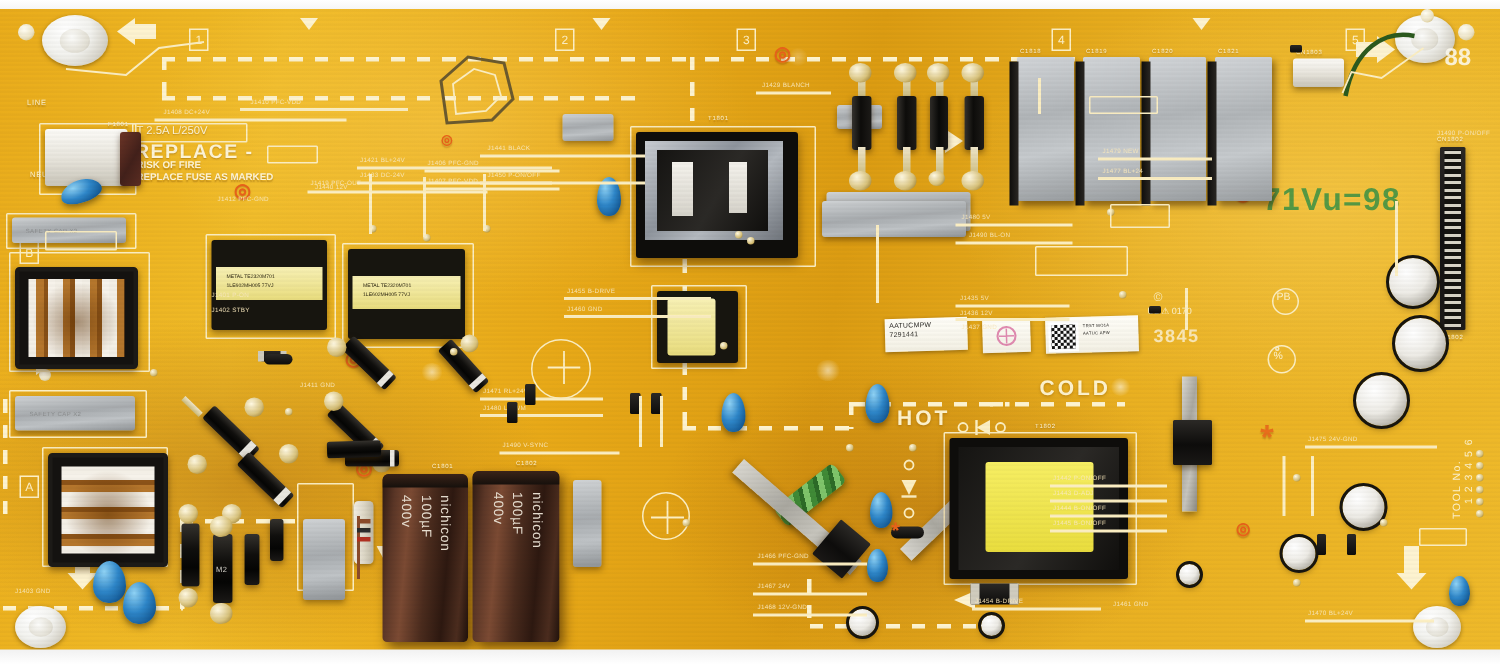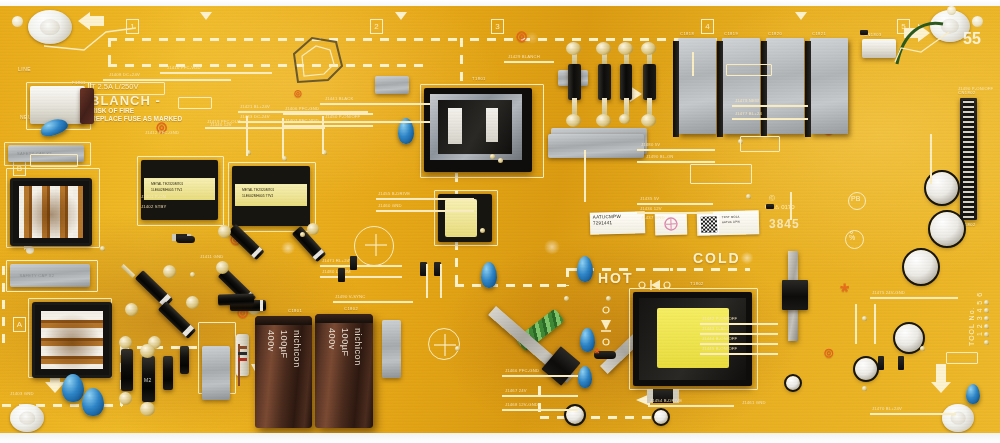--- a/index.html
+++ b/index.html
@@ -231,41 +231,42 @@
       </svg>
     <svg style="position:absolute;left:251px;top:358px;width:14px;height:12px">
       <polygon points="0,0 12,0 6,11" fill="#fdf3d0"></polygon>
       </svg>
     <svg style="position:absolute;left:636px;top:388px;width:16px;height:14px">
       <polygon points="14,0 14,12 0,6" fill="#fdf3d0"></polygon>
       </svg>
 
     <div class="silkbox" style="left:88px;top:76px;width:75px;height:11px;"></div>
     <div class="caution" style="left:91px;top:77px;font-size:7.5px;">T 2.5A L/250V</div>
-    <div class="caution" style="left:90px;top:88px;font-size:13px;font-weight:bold;letter-spacing:1px;">BLANCH -</div>
+    <div class="caution" style="left:90px;top:88px;font-size:13px;font-weight:bold;letter-spacing:1px;">REPLACE -</div>
     <div class="caution" style="left:91px;top:101px;font-size:6.5px;font-weight:bold;">RISK OF FIRE</div>
     <div class="caution" style="left:91px;top:109px;font-size:6.5px;font-weight:bold;">REPLACE FUSE AS MARKED</div>
     <div class="silkbox" style="left:178px;top:91px;width:32px;height:10px;"></div>
 
     <div class="silk" style="left:18px;top:60px;font-size:5px;">LINE</div>
     <div class="silk" style="left:20px;top:108px;font-size:5px;">NEUTRAL</div>
 
     <div class="big-txt" style="left:598px;top:264px;font-size:14px;">HOT</div>
     <div class="big-txt" style="left:693px;top:244px;font-size:14px;text-align:right;">COLD</div>
 
     <div class="toolno" style="left:968px;top:340px;">TOOL No.</div>
     <div class="toolno" style="left:976px;top:330px;">1 2 3 4 5 6</div>
     <div class="pad pad-s" style="left:984px;top:294px;"></div>
     <div class="pad pad-s" style="left:984px;top:302px;"></div>
     <div class="pad pad-s" style="left:984px;top:310px;"></div>
     <div class="pad pad-s" style="left:984px;top:318px;"></div>
     <div class="pad pad-s" style="left:984px;top:326px;"></div>
     <div class="pad pad-s" style="left:984px;top:334px;"></div>
 
-    <div class="white-hw" style="left:963px;top:24px;font-size:16px;">55</div>
+    <div class="green-hw" style="left:842px;top:116px;font-size:21px;letter-spacing:1px;">71Vu=98</div>
+    <div class="white-hw" style="left:963px;top:24px;font-size:16px;">88</div>
     <div class="white-hw" style="left:769px;top:211px;font-size:12px;letter-spacing:1px;opacity:.7;">3845</div>
     <div class="orange" style="left:823px;top:115px;font-size:13px;">◎</div>
     <div class="orange" style="left:516px;top:22px;font-size:13px;">◎</div>
     <div class="orange" style="left:156px;top:113px;font-size:13px;">◎</div>
     <div class="orange" style="left:230px;top:225px;font-size:13px;">◎</div>
     <div class="orange" style="left:237px;top:298px;font-size:13px;">◎</div>
     <div class="orange" style="left:824px;top:340px;font-size:11px;">◎</div>
     <div class="orange" style="left:294px;top:82px;font-size:9px;">◎</div>
 
     <div class="ulmark" style="left:769px;top:188px;font-size:6px;">Ⓒ</div>

